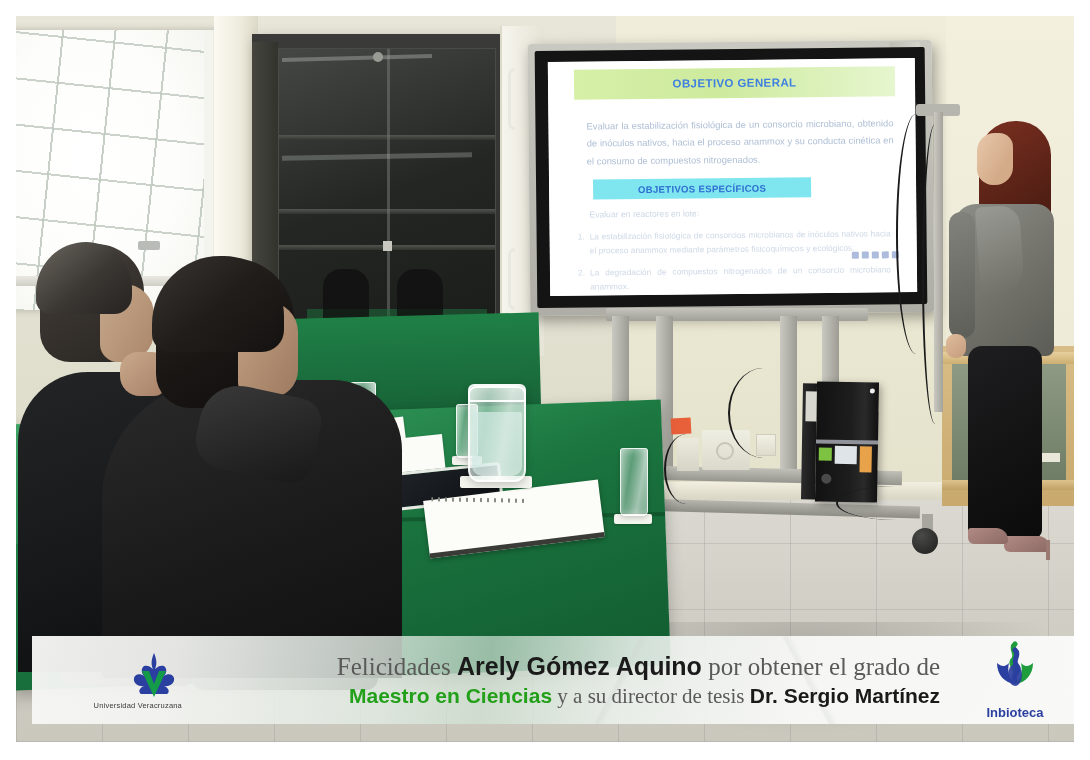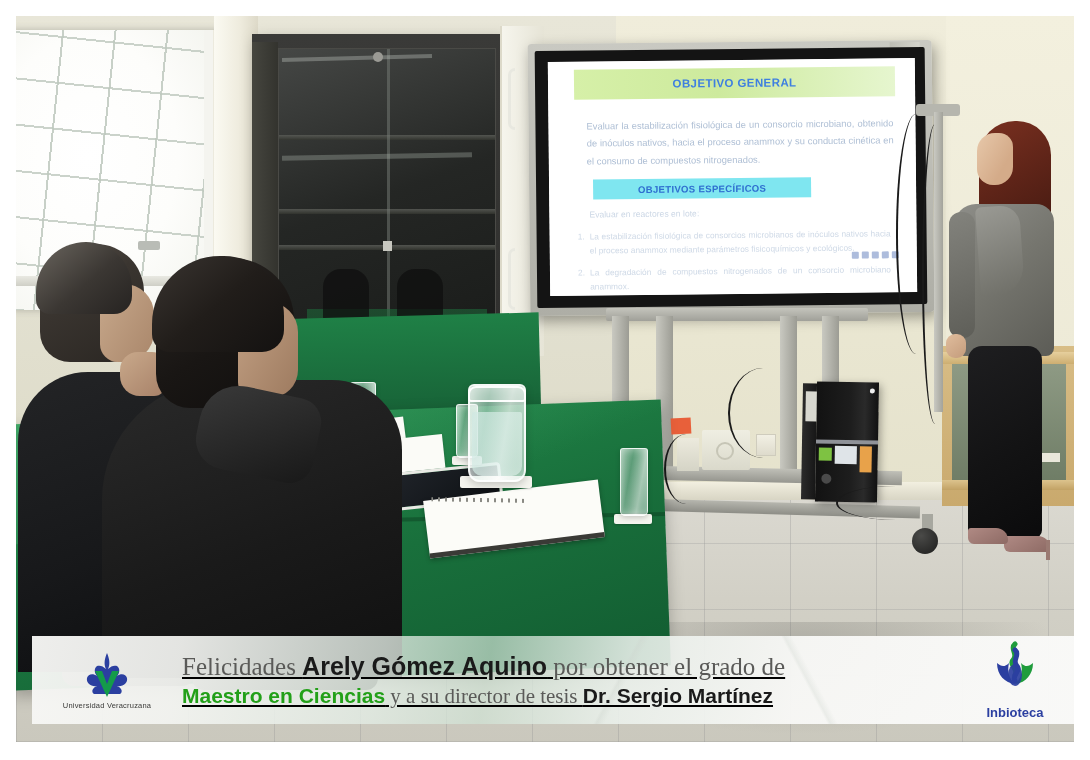--- a/index.html
+++ b/index.html
@@ -545,38 +545,37 @@
     display: flex; align-items: center;
     overflow: hidden;
   }
   .banner-diag {
     position: absolute; inset: 0; pointer-events: none;
     background:
       linear-gradient(118deg, rgba(0,0,0,0) 55%, rgba(205,212,205,.35) 55.3%, rgba(0,0,0,0) 56%),
       linear-gradient(62deg, rgba(0,0,0,0) 72%, rgba(205,212,205,.30) 72.3%, rgba(0,0,0,0) 73%);
   }
   .banner-text {
-    flex: 1; text-align: left; position: relative; z-index: 3;
+    flex: 1; text-align: right; position: relative; z-index: 3;
     line-height: 1.28;
-    text-decoration: underline;
   }
   .bline {
     font-family: "Liberation Serif", serif;
     font-size: 25px; color: #5a5a58;
     white-space: nowrap;
   }
   .bline2 { font-size: 21px; }
   .b-bold { color: #1a1a1a; font-weight: bold; font-family: "Liberation Sans", sans-serif; }
   .b-green { color: #23a019; font-weight: bold; font-family: "Liberation Sans", sans-serif; }
   .b-dark { color: #1a1a1a; font-weight: bold; font-family: "Liberation Sans", sans-serif; }
 
   
   .uv-logo {
     width: 150px; position: relative; z-index: 3;
-    display: flex; flex-direction: column; align-items: center; justify-content: center;
+    display: flex; flex-direction: column; align-items: flex-end; justify-content: center;
   }
   .uv-caption {
     font-size: 7.5px; color: #3a3a38; margin-top: 2px;
     font-family: "Liberation Sans", sans-serif; letter-spacing: .2px;
   }
   
   .inb-logo {
     width: 150px; position: relative; z-index: 3;
     display: flex; flex-direction: column; align-items: center; justify-content: center;
   }

